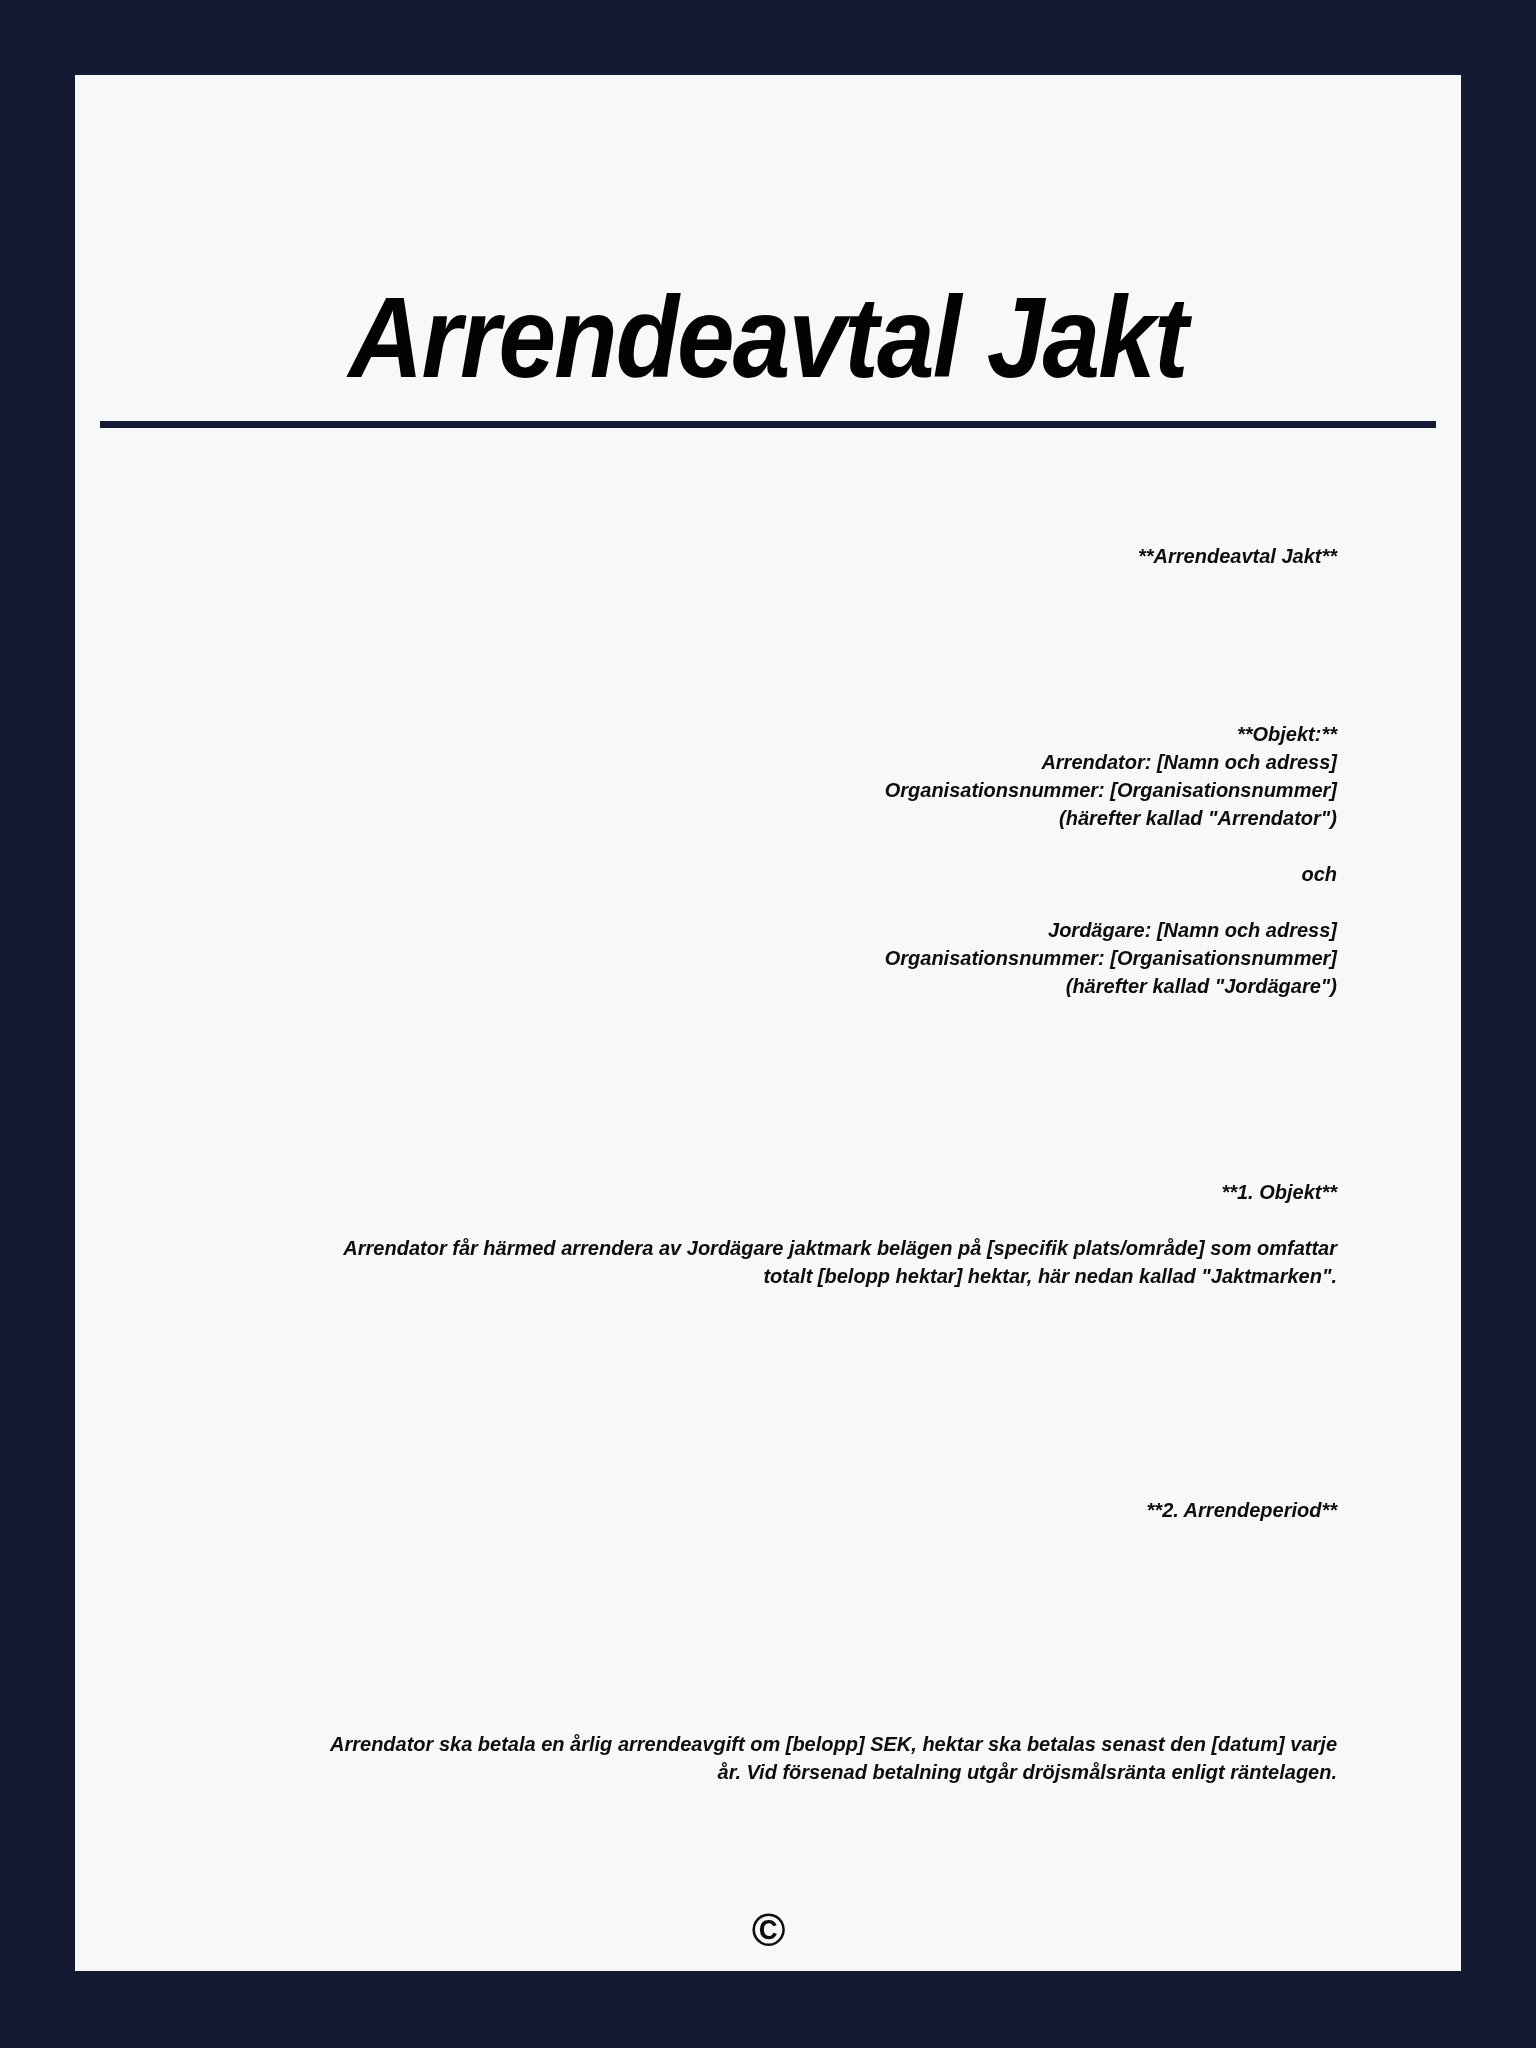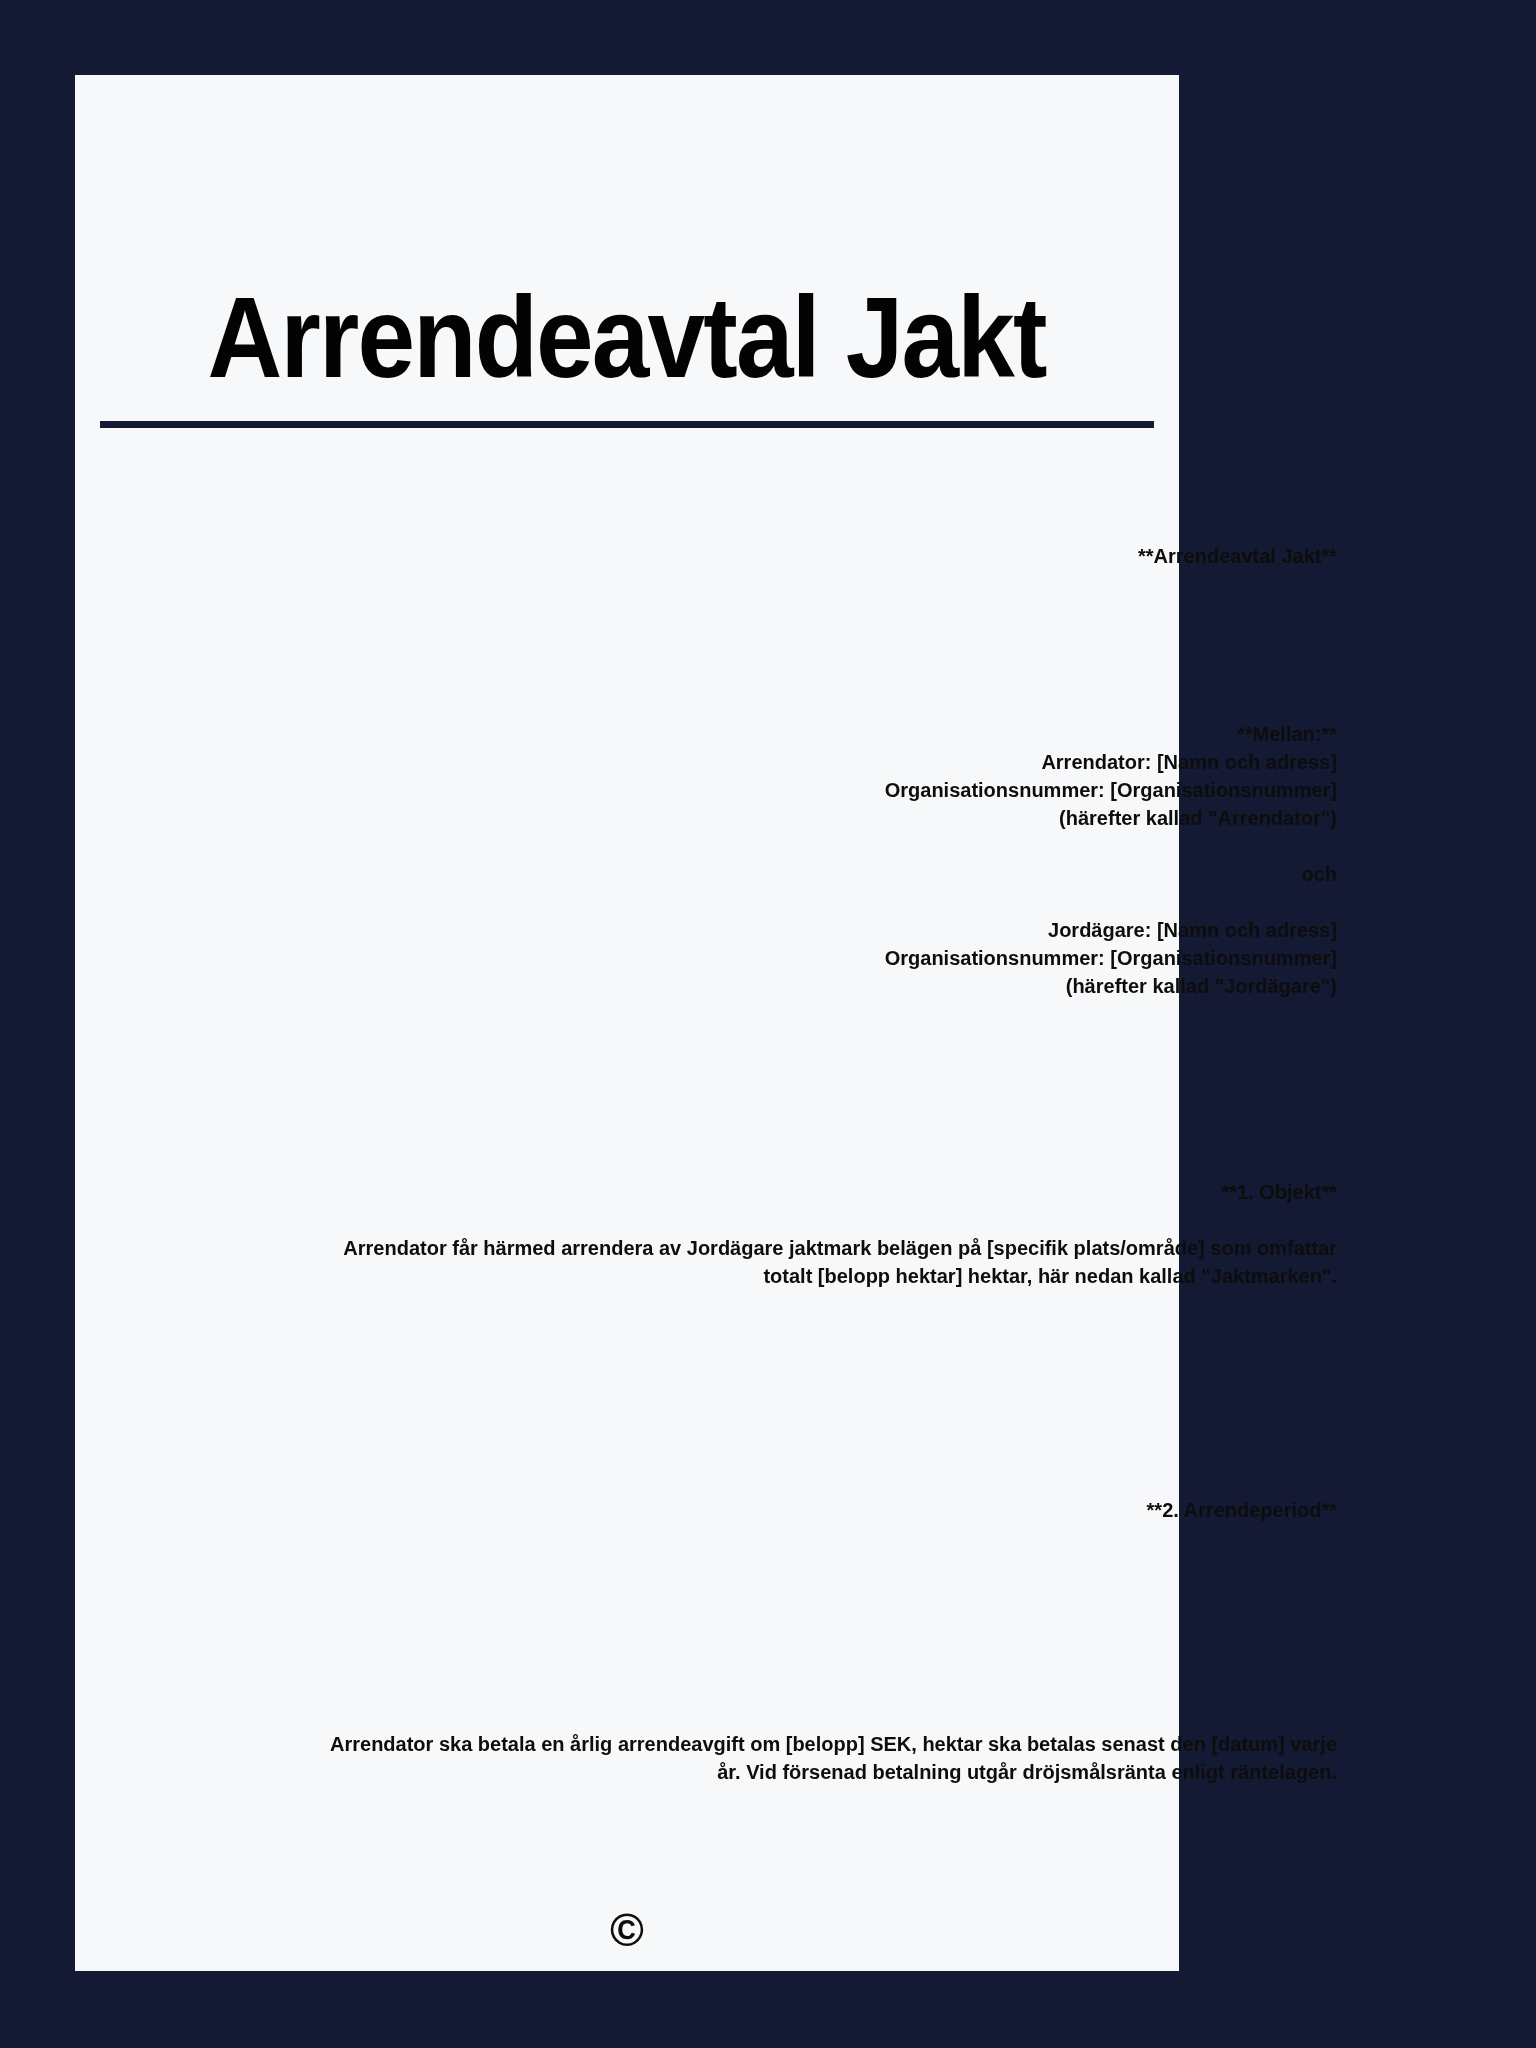--- a/index.html
+++ b/index.html
@@ -9,23 +9,24 @@
     width: 1536px;
     height: 2048px;
     background: #141a33;
     font-family: "Liberation Sans", "DejaVu Sans", sans-serif;
     overflow: hidden;
   }
   .page {
     position: absolute;
     left: 75px;
     top: 75px;
-    width: 1104px;
+    width: 1386px;
     height: 1896px;
     background: #f7f8fa;
+    font-style: italic;
   }
   .doc-title {
     margin: 205px 0 0 0;
     text-align: center;
     font-size: 115px;
     line-height: 1;
     font-weight: bold;
     color: #030303;
     letter-spacing: -2px;
     white-space: nowrap;
@@ -69,21 +70,21 @@
   <div class="page">
 
     <h1 class="doc-title"><span class="squeeze">Arrendeavtal Jakt</span></h1>
 
     <div class="title-rule"></div>
 
     <div class="content">
 
       <div class="block">**Arrendeavtal Jakt**</div>
 
-      <div class="block">**Mellan:**
+      <div class="block">**Objekt:**
 Arrendator: [Namn och adress]
 Organisationsnummer: [Organisationsnummer]
 (härefter kallad "Arrendator")
 
 och
 
 Jordägare: [Namn och adress]
 Organisationsnummer: [Organisationsnummer]
 (härefter kallad "Jordägare")</div>
 

